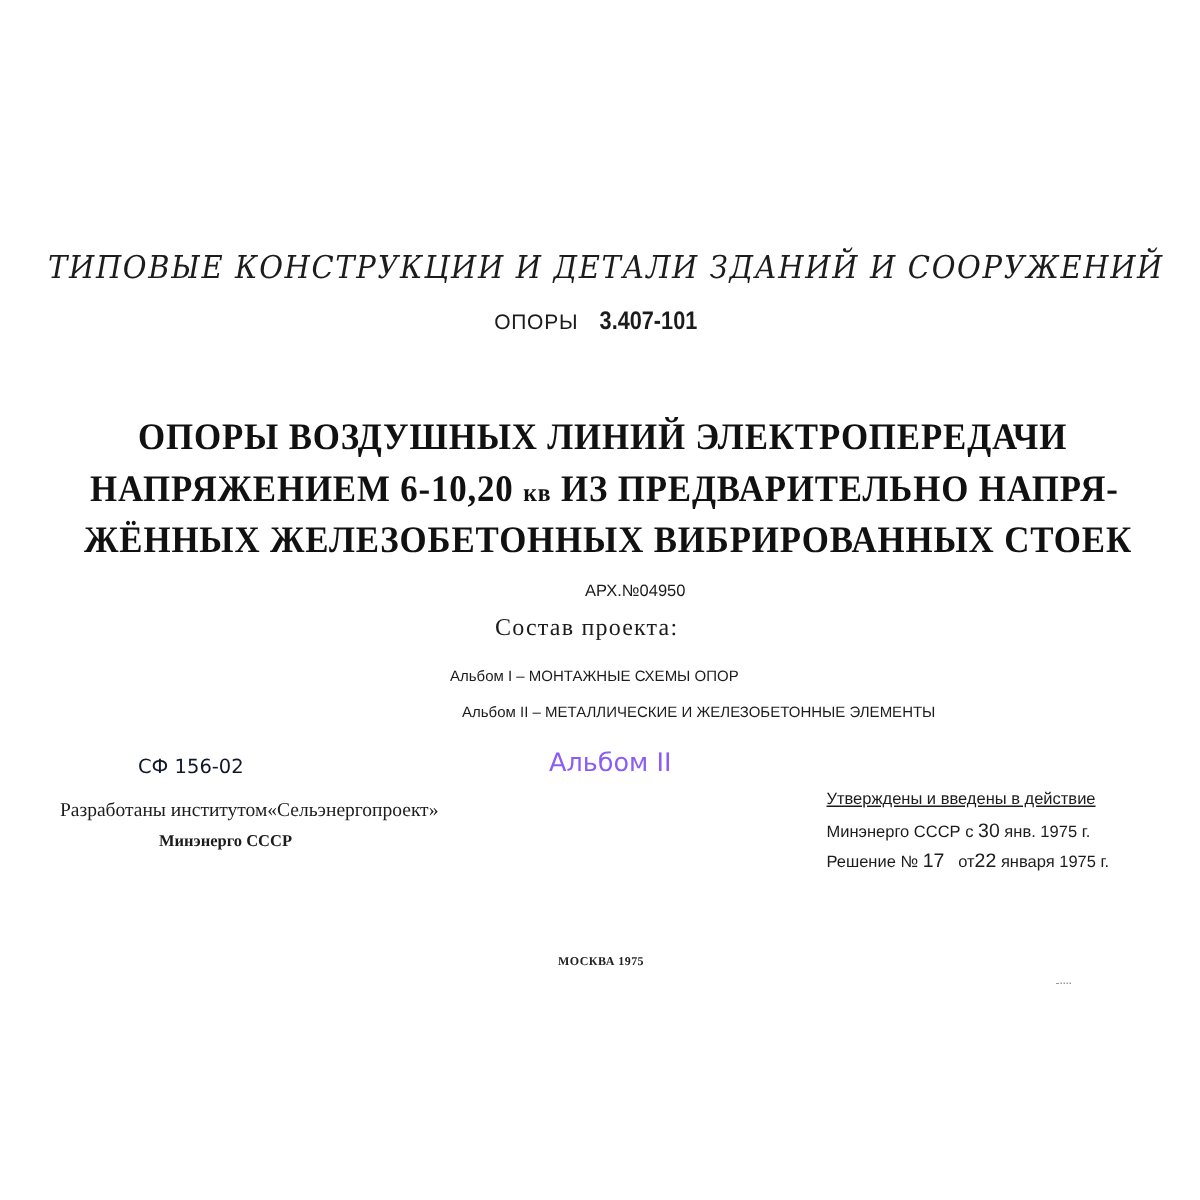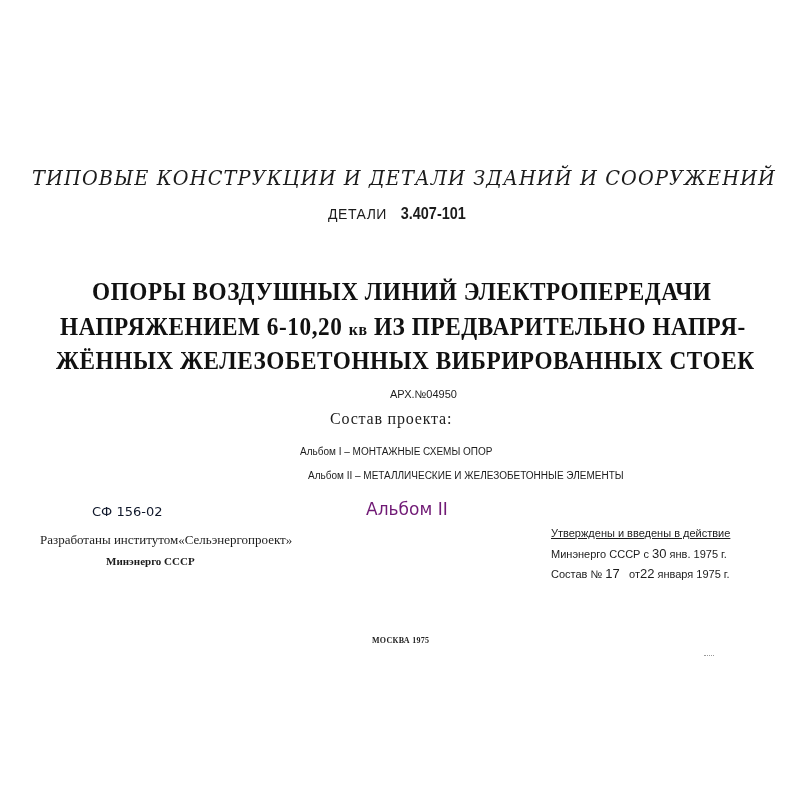--- a/index.html
+++ b/index.html
@@ -76,21 +76,21 @@
     .sf-code {
       left: 92px; top: 504px;
       font-family: "DejaVu Sans", sans-serif;
       font-size: 13px;
       color: #0f172a;
     }
     .album-current {
       left: 366px; top: 499px;
       font-family: "DejaVu Sans", sans-serif;
       font-size: 17px;
-      color: #701a75;
+      color: #8b5cf6;
     }
     .developer {
       left: 40px; top: 532px;
       font-family: "Liberation Serif", serif;
       font-weight: normal;
       font-size: 13px;
       color: #1c1c1c;
     }
     .ministry {
       left: 106px; top: 555px;
@@ -124,21 +124,21 @@
     }
   </style>
 </head>
 <body>
 
 <div>
 
   <div class="abs series-title">ТИПОВЫЕ КОНСТРУКЦИИ И ДЕТАЛИ ЗДАНИЙ И СООРУЖЕНИЙ</div>
 
   <div class="abs series-num">
-    <span class="lbl">ДЕТАЛИ</span>
+    <span class="lbl">ОПОРЫ</span>
     <span class="val">3.407-101</span>
   </div>
 
   <div class="abs main-title mt1">ОПОРЫ ВОЗДУШНЫХ ЛИНИЙ ЭЛЕКТРОПЕРЕДАЧИ</div>
   <div class="abs main-title mt2">
     <span>НАПРЯЖЕНИЕМ 6-10,20</span>
     <span class="small">кв</span>
     <span>ИЗ ПРЕДВАРИТЕЛЬНО НАПРЯ-</span>
   </div>
   <div class="abs main-title mt3">ЖЁННЫХ ЖЕЛЕЗОБЕТОННЫХ ВИБРИРОВАННЫХ СТОЕК</div>
@@ -156,21 +156,21 @@
   <div class="abs developer">Разработаны институтом«Сельэнергопроект»</div>
   <div class="abs ministry">Минэнерго СССР</div>
 
   <div class="abs approval ap1">Утверждены и введены в действие</div>
   <div class="abs approval ap2">
     <span>Минэнерго СССР с</span>
     <span class="big">30</span>
     <span>янв.  1975 г.</span>
   </div>
   <div class="abs approval ap3">
-    <span>Состав №</span>
+    <span>Решение №</span>
     <span class="big">17</span>
     &nbsp;
     <span>от</span><span class="big">22</span>
     <span>января 1975 г.</span>
   </div>
 
   <div class="abs city-year">МОСКВА 1975</div>
 
   <div class="abs speck"></div>
 </div>

